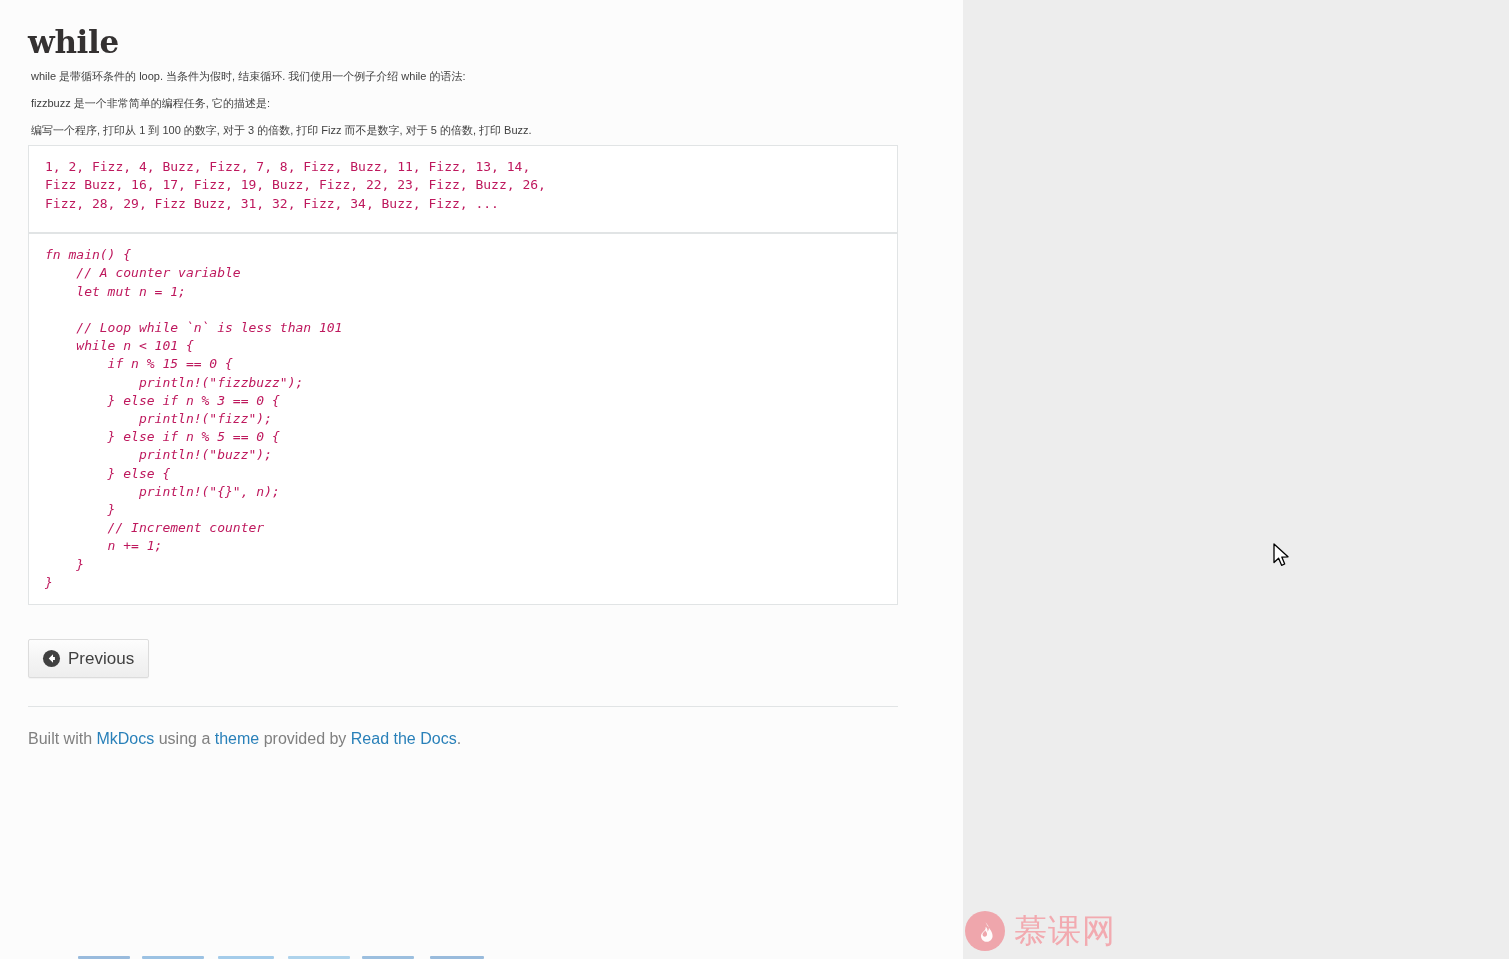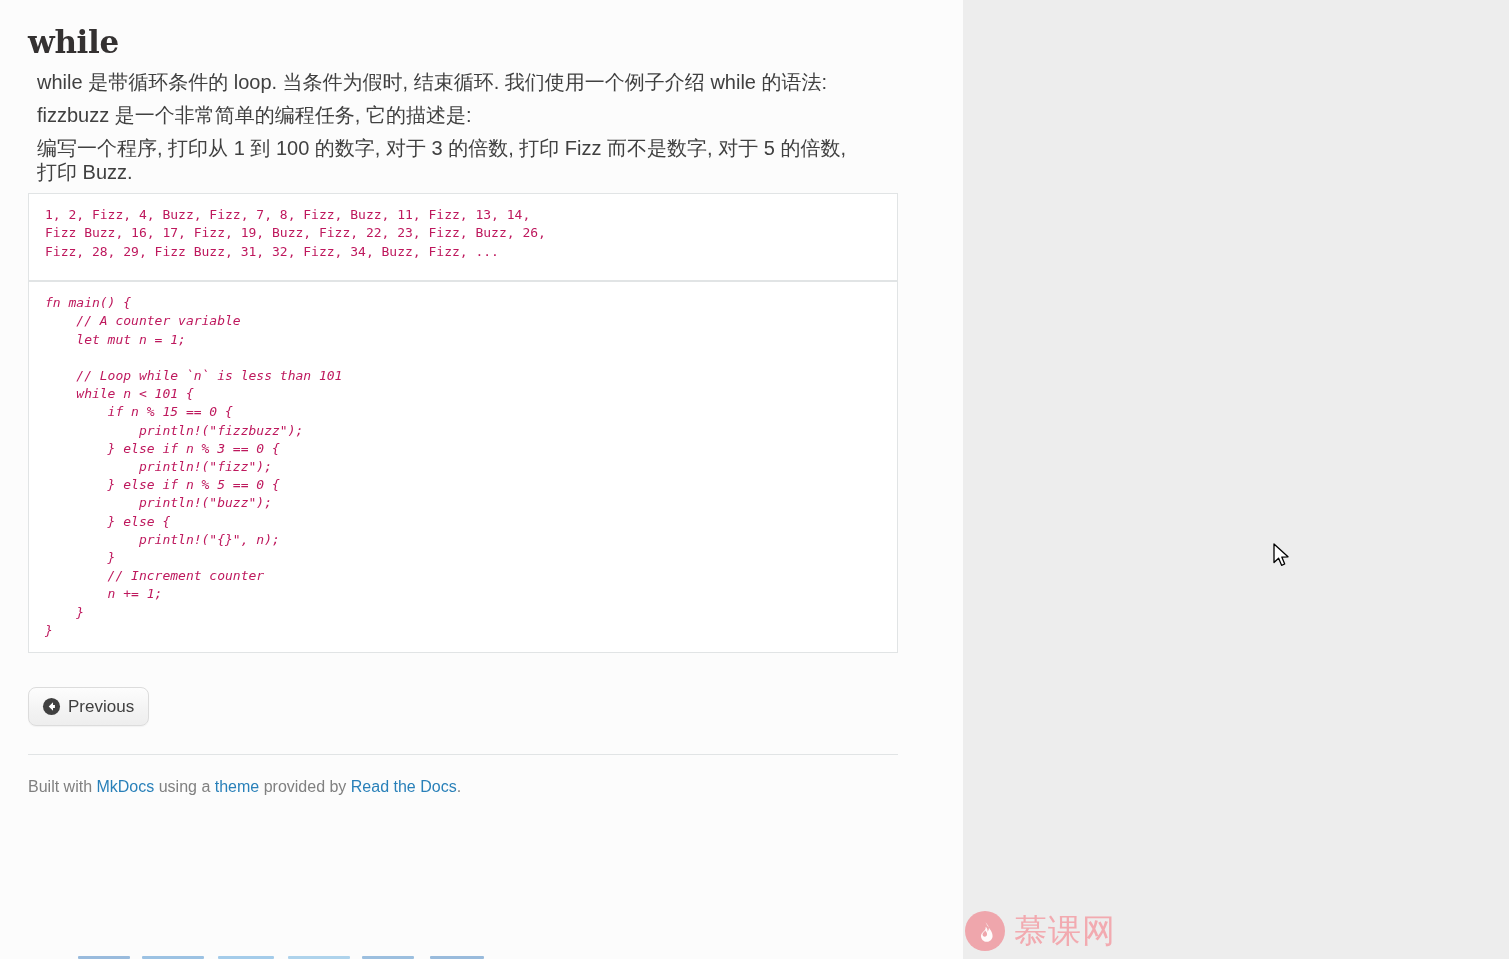--- a/index.html
+++ b/index.html
@@ -53,24 +53,24 @@
     font-size: 31px;
     font-weight: 700;
     color: #343131;
     margin: 0;
     padding: 12px 0 0 0;
     line-height: 1.2;
     letter-spacing: -0.3px;
   }
 
   p.para {
-    font-size: 20px;
+    font-size: 11px;
     line-height: 24px;
     color: #404040;
-    margin: 9px;
+    margin: 3px;
     padding: 0;
   }
 
   .para-1 { margin-top: 37px; }
   .para-2 { margin-top: 37px; }
   .para-3 { margin-top: 37px; max-width: 832px; }
 
   pre.codeblock {
     margin: 0;
     border: 1px solid #e1e4e5;
@@ -90,21 +90,21 @@
   .code-rs  { margin-top: 22px; width: 870px; height: 372px; font-style: italic; }
 
   .btn-row { margin-top: 34px; }
 
   .btn-previous {
     display: inline-flex;
     align-items: center;
     gap: 7px;
     background: linear-gradient(to bottom, #fdfdfd 0%, #f3f3f3 60%, #eeeeee 100%);
     border: 1px solid #dcdcdc;
-    border-radius: 8px;
+    border-radius: 2px;
     padding: 9px 14px 9px 13px;
     font-size: 17px;
     color: #404040;
     cursor: pointer;
     font-family: "Liberation Sans", sans-serif;
     line-height: 1;
     box-shadow: 0 1px 1px rgba(0,0,0,0.04);
   }
   .btn-previous .ico { display: inline-flex; }
 

